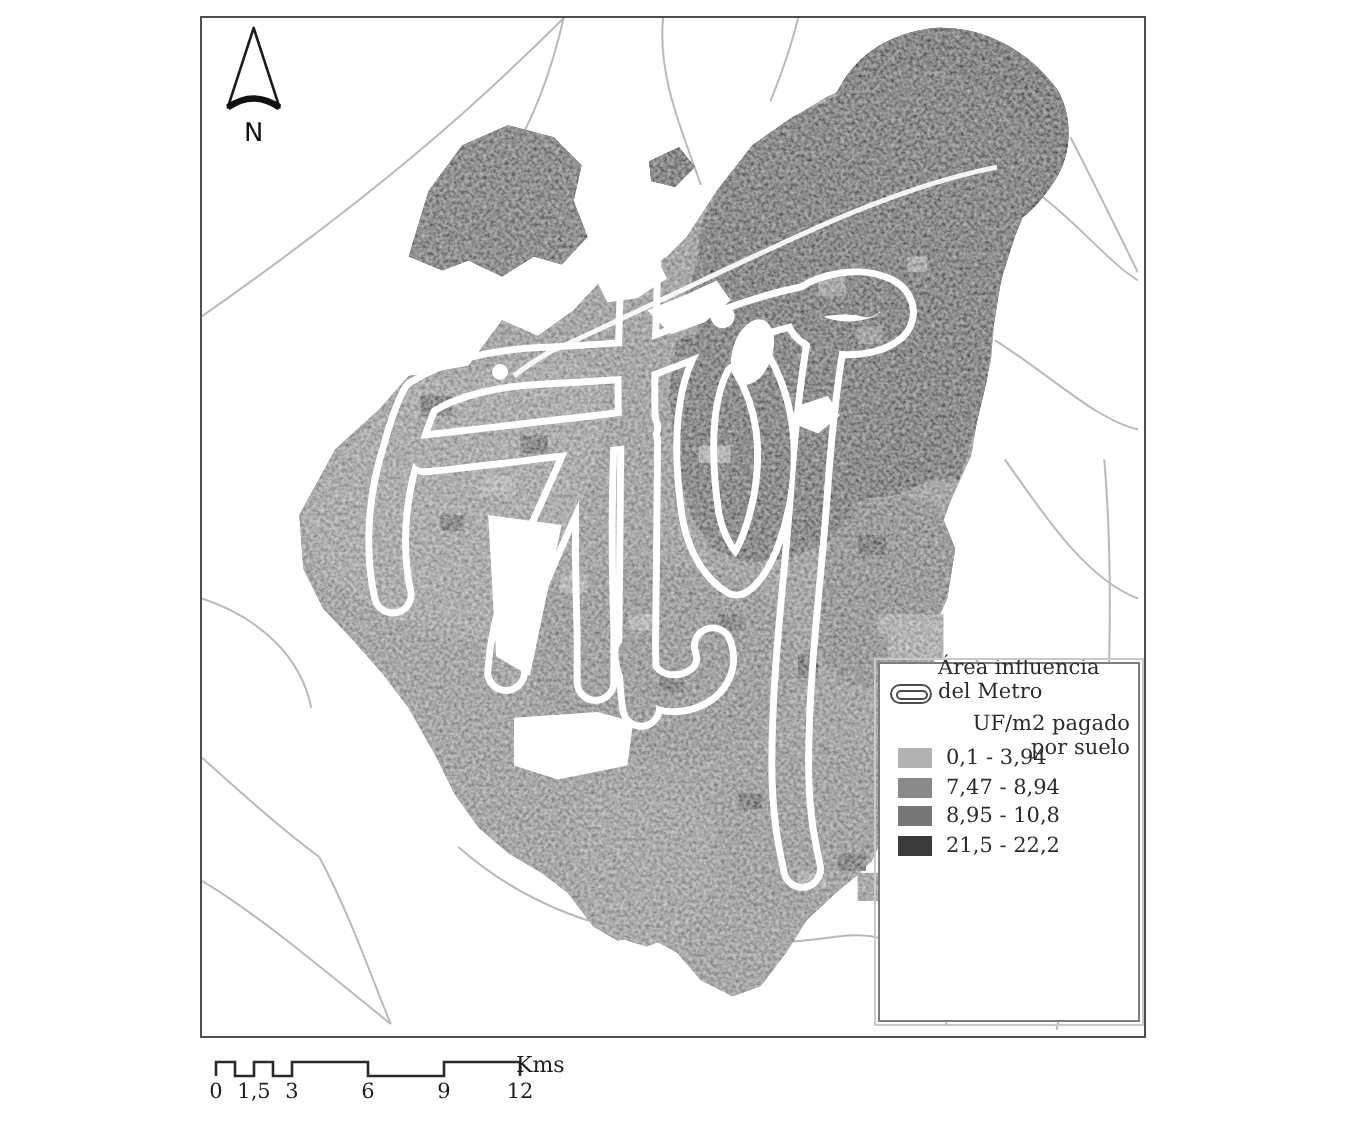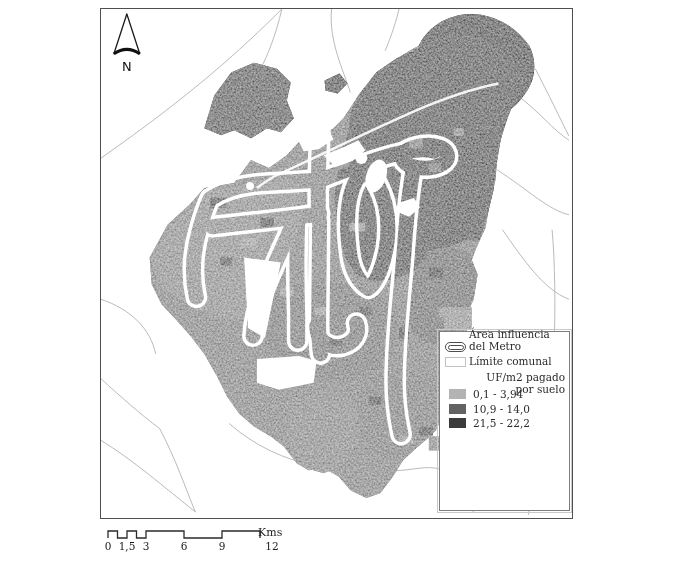--- a/index.html
+++ b/index.html
@@ -172,47 +172,47 @@
         <text x="26" y="62" text-anchor="middle" font-family="DejaVu Sans, Liberation Sans, sans-serif" font-size="13" fill="#111111">N</text>
       </g>
     </svg>
   </div>
 
   <div class="legend">
     <div class="lg-row">
       <span class="icon-metro"></span>
       <span>Área influencia del Metro</span>
     </div>
-    <div class="lg-row">
-      <span class="icon-limite"></span>
-      <span>Límite comunal</span>
-    </div>
     <div class="lg-title">UF/m2 pagado por suelo</div>
     <div id="legend-classes">
         <div class="lg-class">
           <span class="swatch" style="background: rgb(179, 179, 179);"></span>
           <span>0,1 - 3,94</span>
         </div>
         <div class="lg-class">
-          <span class="swatch" style="background: rgb(98, 98, 98);"></span>
-          <span>10,9 - 14,0</span>
+          <span class="swatch" style="background: rgb(137, 137, 137);"></span>
+          <span>7,47 - 8,94</span>
+        </div>
+        <div class="lg-class">
+          <span class="swatch" style="background: rgb(119, 119, 119);"></span>
+          <span>8,95 - 10,8</span>
         </div>
         <div class="lg-class">
           <span class="swatch" style="background: rgb(59, 59, 59);"></span>
           <span>21,5 - 22,2</span>
         </div>
       </div>
   </div>
 
   <svg class="scalebar-svg" width="200" height="18" viewBox="0 0 200 18">
     <path d="M8,14 V7 H17.5 V14 H27 V7 H36.5 V14 H46 V7 H84 V14 H122 V7 H160 V14" fill="none" stroke="#2a2a2a" stroke-width="1.3"></path>
   </svg>
   <div id="scale-ticks">
       <span class="scale-tick" style="left: 108px;">0</span>
       <span class="scale-tick" style="left: 127px;">1,5</span>
       <span class="scale-tick" style="left: 146px;">3</span>
       <span class="scale-tick" style="left: 184px;">6</span>
       <span class="scale-tick" style="left: 222px;">9</span>
-      <span class="scale-tick" style="left: 272px;">12</span>
+      <span class="scale-tick" style="left: 260px;">12</span>
     </div>
   <span class="scale-unit">Kms</span>
 
 </div>
 
 </body></html>

